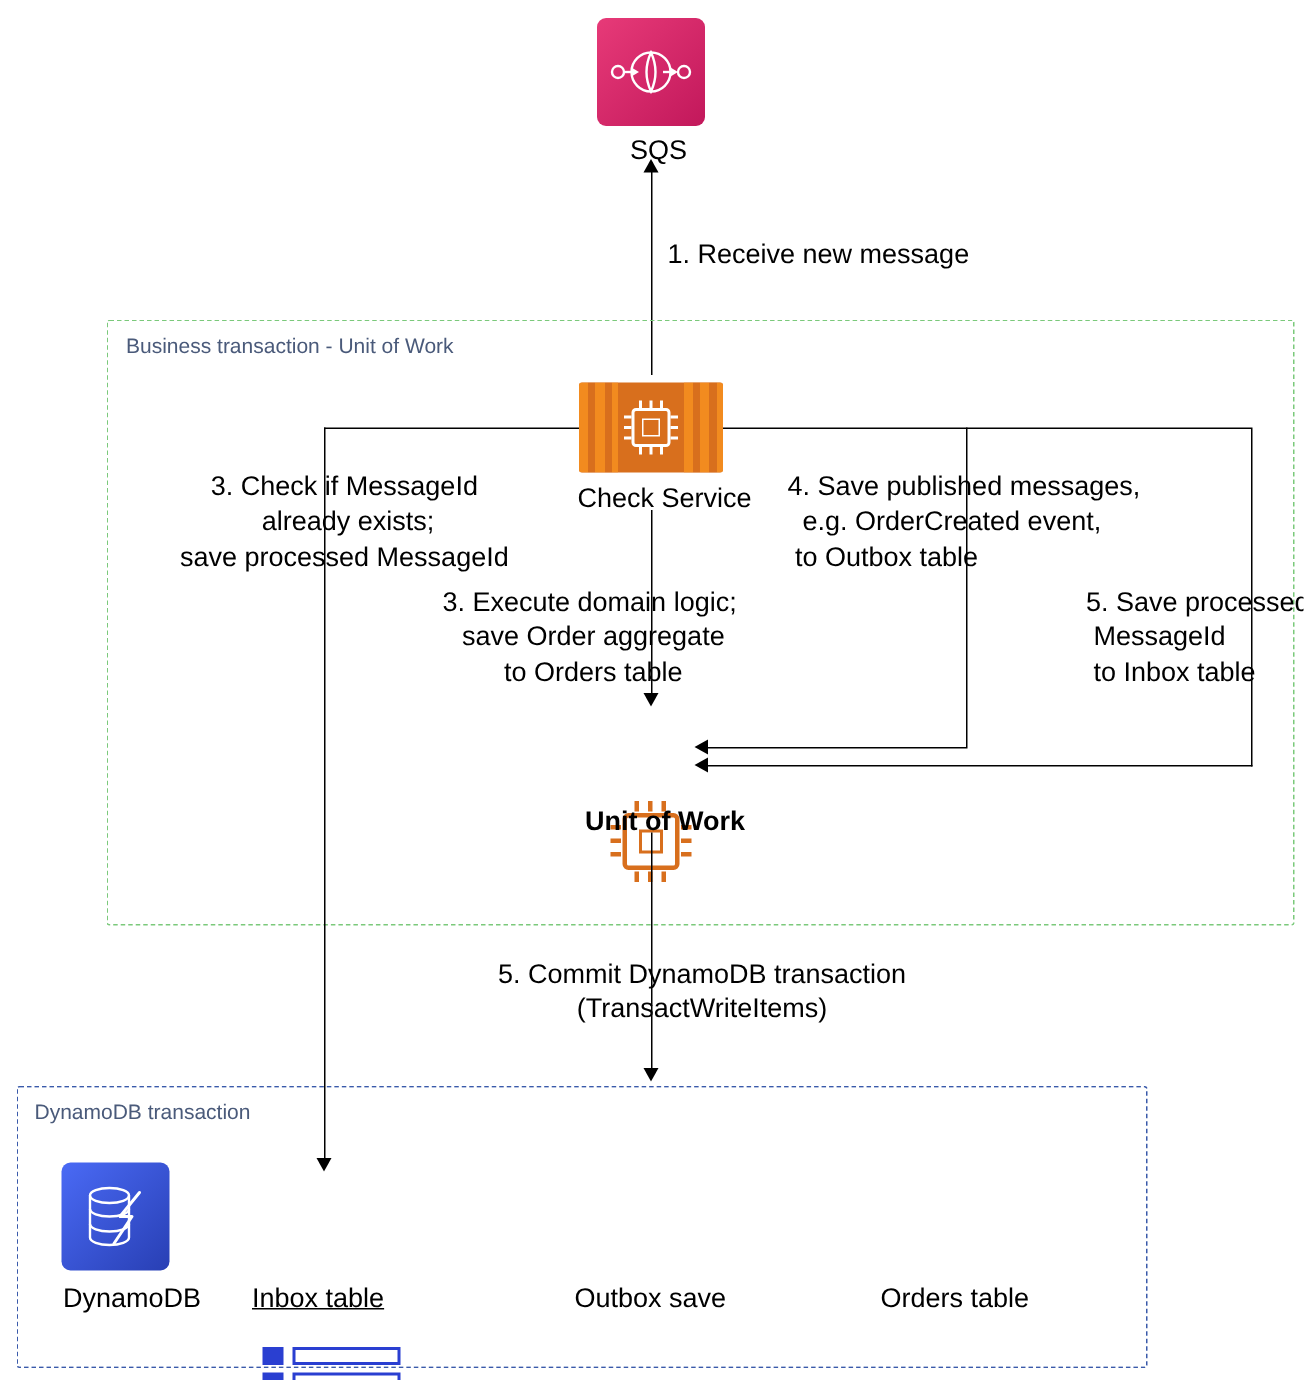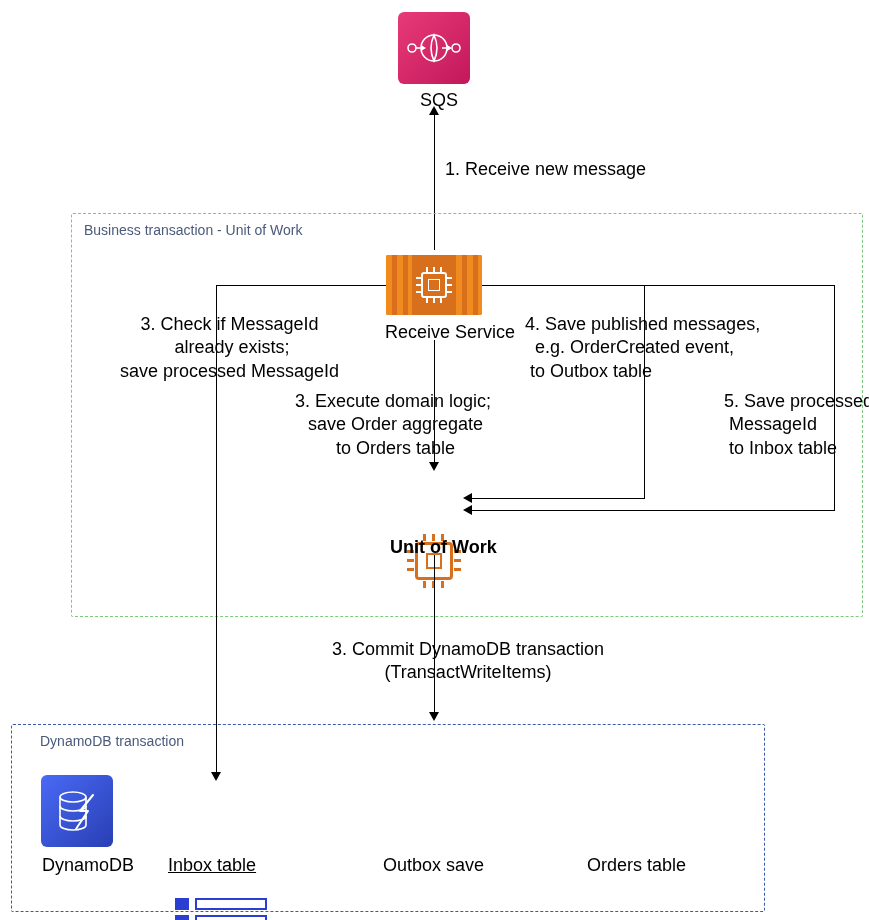--- a/index.html
+++ b/index.html
@@ -182,21 +182,21 @@
       <span class="op-b2"></span>
       <span class="op-b3"></span>
     <span class="op-l1"></span>
       <span class="op-l2"></span>
       <span class="op-l3"></span>
     <span class="op-r1"></span>
       <span class="op-r2"></span>
       <span class="op-r3"></span>
   </div>
 </div>
-<div class="abs label" style="left:385px; top:321px;">Receive Service</div>
+<div class="abs label" style="left:385px; top:321px;">Check Service</div>
 
 <div class="hline" style="left:216px; top:285px; width:170px;"></div>
 <div class="vline" style="left:216px; top:285px; height:490px;"></div>
 <div class="arrow-down" style="left:211px; top:772px;"></div>
 <div class="abs label" style="left:120px; top:313px;">3. Check if MessageId
  already exists;
 save processed MessageId</div>
 
 <div class="vline" style="left:434px; top:340px; height:124px;"></div>
 <div class="arrow-down" style="left:429px; top:462px;"></div>
@@ -233,25 +233,25 @@
   <span class="pin" style="top:27px; left:2px;  height:3px; width:7px;"></span>
   <span class="pin" style="top:36px; left:2px;  height:3px; width:7px;"></span>
   <span class="pin" style="top:18px; right:2px; height:3px; width:7px;"></span>
   <span class="pin" style="top:27px; right:2px; height:3px; width:7px;"></span>
   <span class="pin" style="top:36px; right:2px; height:3px; width:7px;"></span>
 </div>
 <div class="abs label bold" style="left:390px; top:536px;">Unit of Work</div>
 
 <div class="vline" style="left:434px; top:555px; height:160px;"></div>
 <div class="arrow-down" style="left:429px; top:712px;"></div>
-<div class="abs label" style="left:332px; top:638px;">3. Commit DynamoDB transaction
+<div class="abs label" style="left:332px; top:638px;">5. Commit DynamoDB transaction
 (TransactWriteItems)</div>
 
 <div class="dashed-box blue-box" style="left:11px; top:724px; width:752px; height:186px;"></div>
-<div class="abs box-title" style="left:40px; top:733px;">DynamoDB transaction</div>
+<div class="abs box-title" style="left:23px; top:733px;">DynamoDB transaction</div>
 
 <div class="abs dynamo-icon" style="left:41px; top:775px;">
   <svg width="52" height="52" viewBox="0 0 52 52">
     <ellipse cx="22" cy="12" rx="13" ry="5" fill="none" stroke="#fff" stroke-width="1.6"></ellipse>
     <path d="M9 12 L9 40 A13 5 0 0 0 35 40 L35 12" fill="none" stroke="#fff" stroke-width="1.6"></path>
     <path d="M9 21 A13 5 0 0 0 35 21" fill="none" stroke="#fff" stroke-width="1.6"></path>
     <path d="M9 31 A13 5 0 0 0 35 31" fill="none" stroke="#fff" stroke-width="1.6"></path>
     <polyline points="42,10 29,26 37,26 25,44" fill="none" stroke="#fff" stroke-width="2" stroke-linejoin="round" stroke-linecap="round"></polyline>
   </svg>
 </div>

